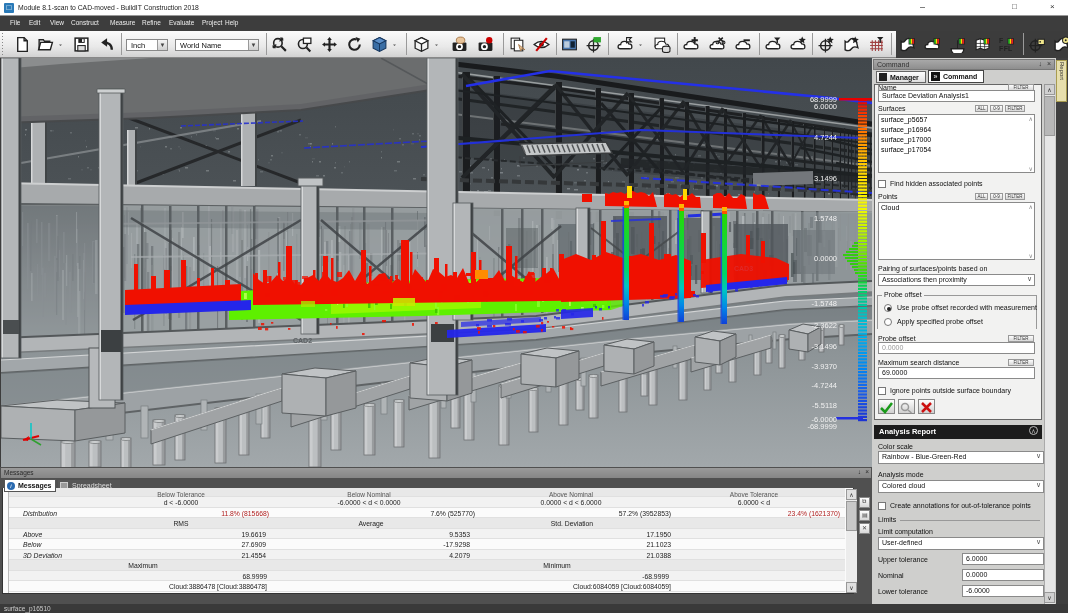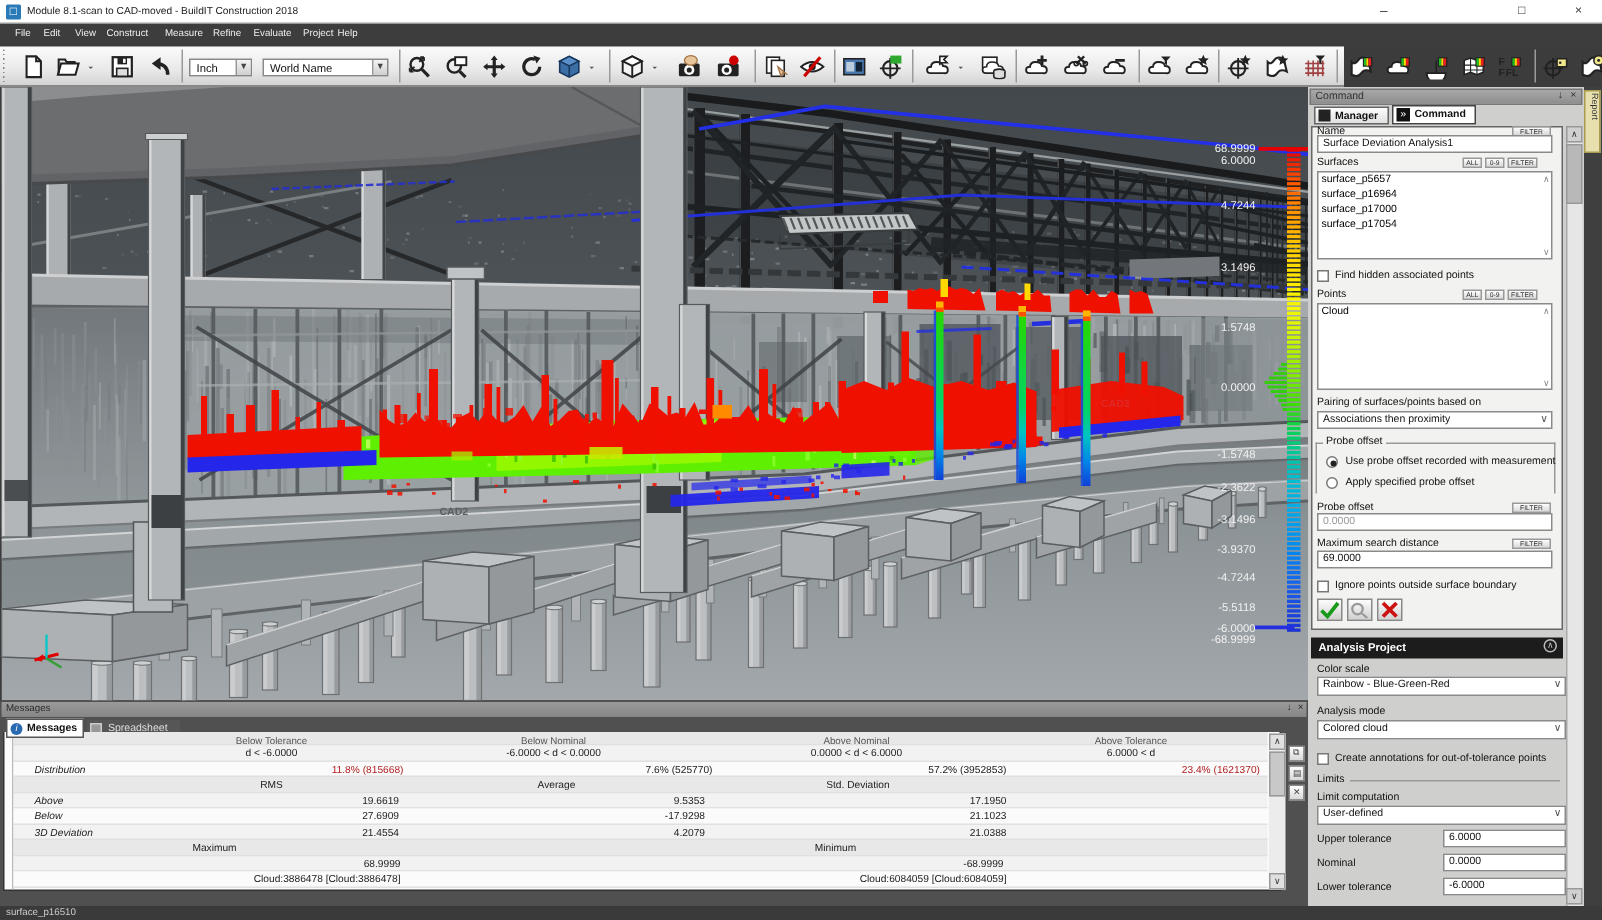--- a/index.html
+++ b/index.html
@@ -1803,21 +1803,21 @@
       <path d="M2 7l4 4 7-9" stroke="#1a9a1a" stroke-width="2.5" fill="none"></path>
     </svg></div>
 <div class="abs" style="left:898px;top:399px;width:17px;height:15px;background:linear-gradient(#fdfdfd,#d0d0d0);border:1px solid #888"><svg width="15" height="13">
       <circle cx="6" cy="6" r="3.5" fill="none" stroke="#999" stroke-width="1.5"></circle>
       <path d="M9 9l3.5 3" stroke="#999" stroke-width="1.5"></path>
     </svg></div>
 <div class="abs" style="left:918px;top:399px;width:17px;height:15px;background:linear-gradient(#fdfdfd,#d0d0d0);border:1px solid #888"><svg width="15" height="13">
       <path d="M3 2l9 9M12 2l-9 9" stroke="#cc1111" stroke-width="2.5"></path>
     </svg></div>
 <div class="abs" style="left:874px;top:425px;width:168px;height:14px;background:#1c1c1c">
-    <b style="position:absolute;left:5px;top:2px;font-size:7.5px;color:#fff">Analysis Project</b>
+    <b style="position:absolute;left:5px;top:2px;font-size:7.5px;color:#fff">Analysis Report</b>
     <span style="position:absolute;right:4px;top:1px;width:9px;height:9px;border:1px solid #bbb;border-radius:50%;color:#bbb;font-size:6px;text-align:center;line-height:9px">∧</span>
   </div>
 <span class="abs" style="left:878px;top:443px;font-size:7px;color:#111;white-space:nowrap">Color scale</span>
 <div class="abs" style="left:878px;top:451px;width:166px;height:13px;background:#fff;border:1px solid #8a8a8a">
     <span style="position:absolute;left:3px;top:1px;font-size:7px;color:#111;white-space:nowrap">Rainbow - Blue-Green-Red</span>
     <span style="position:absolute;right:2px;top:0px;color:#555;font-size:7px">∨</span>
   </div>
 <span class="abs" style="left:878px;top:471px;font-size:7px;color:#111;white-space:nowrap">Analysis mode</span>
 <div class="abs" style="left:878px;top:480px;width:166px;height:13px;background:#fff;border:1px solid #8a8a8a">
     <span style="position:absolute;left:3px;top:1px;font-size:7px;color:#111;white-space:nowrap">Colored cloud</span>

